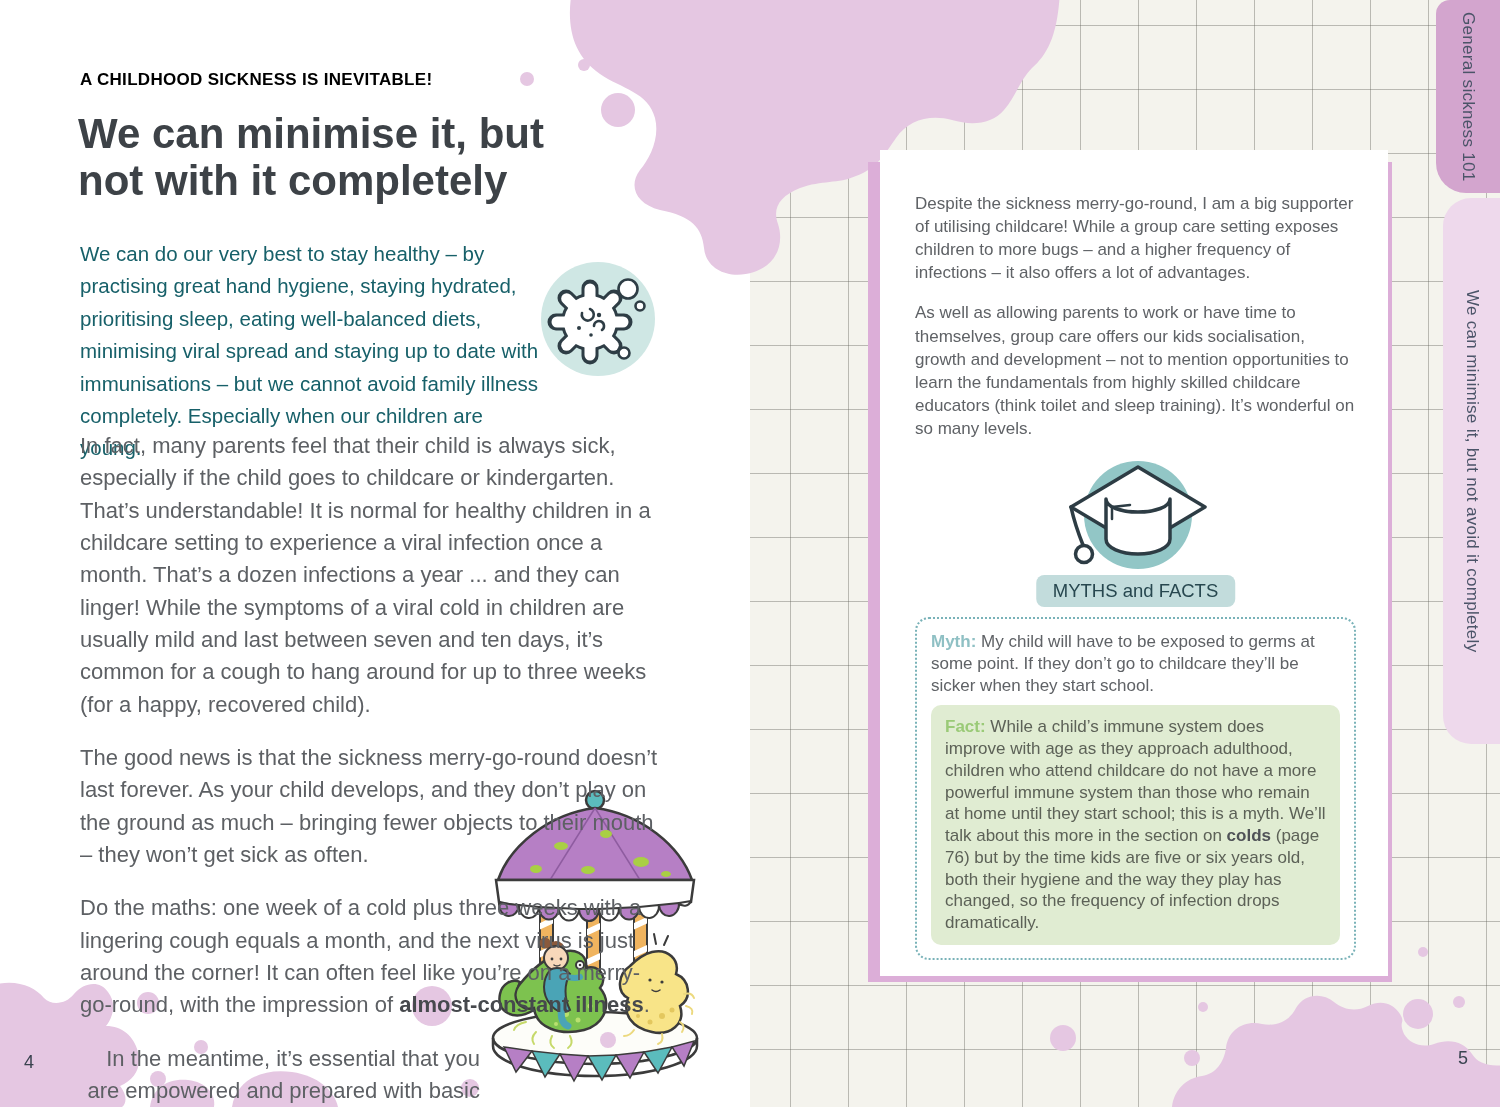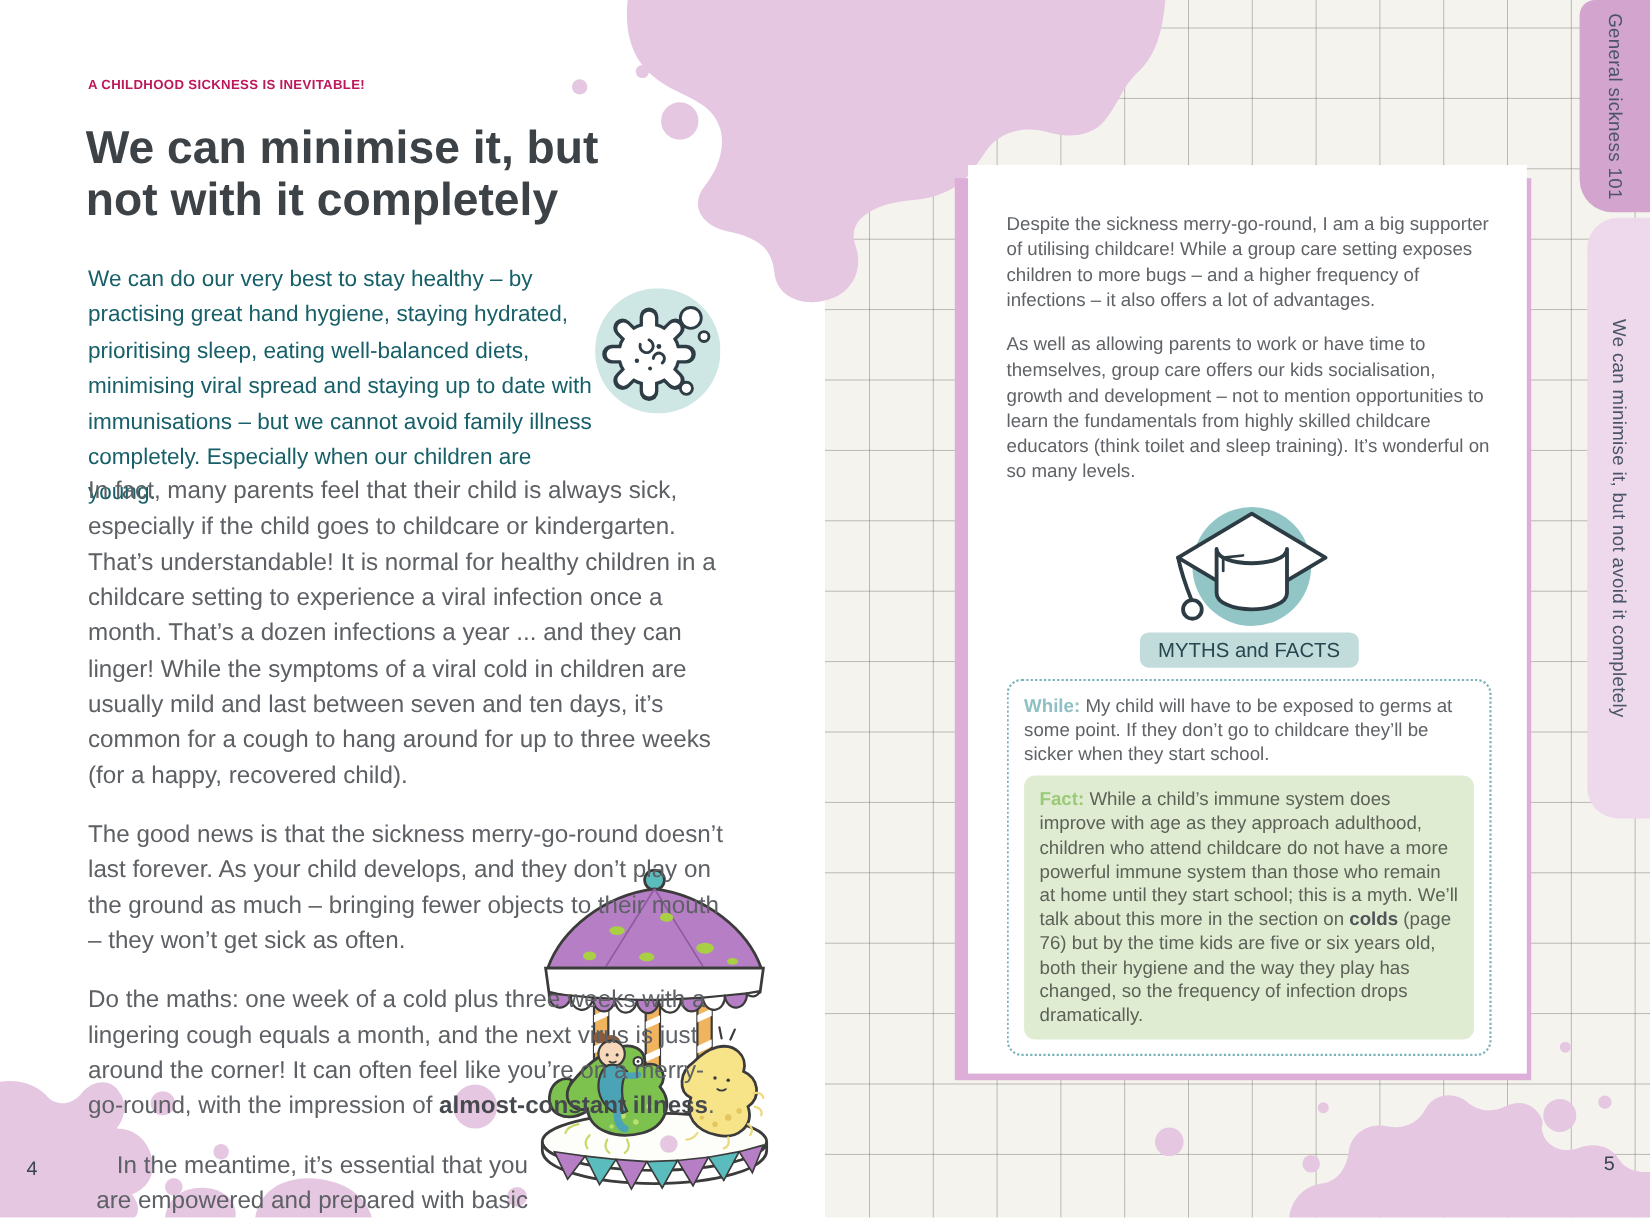--- a/index.html
+++ b/index.html
@@ -3,21 +3,21 @@
 <meta charset="utf-8">
 <style>
   html,body{margin:0;padding:0;}
   .spread{position:relative;width:1500px;height:1107px;background:#ffffff;overflow:hidden;
           font-family:"Liberation Sans",sans-serif;}
   .right-bg{position:absolute;left:750px;top:0;width:750px;height:1107px;background-color:#f4f3ed;
     background-image:linear-gradient(to right, rgba(104,104,96,.42) 1px, transparent 1px),
                      linear-gradient(to bottom, rgba(104,104,96,.42) 1px, transparent 1px);
     background-size:58px 64px;background-position:40px 25px;}
   .splats{position:absolute;left:0;top:0;z-index:2;pointer-events:none;}
-  .eyebrow{position:absolute;left:80px;top:70px;font-size:12px;font-weight:700;color:#be185d;
+  .eyebrow{position:absolute;left:80px;top:70px;font-size:17px;font-weight:700;color:#000000;
            letter-spacing:.3px;z-index:3;}
   .h1{position:absolute;left:78px;top:110px;font-size:42px;line-height:1.13;font-weight:700;
       color:#3d4247;z-index:3;}
   .h1 span{display:block;}
   .intro{position:absolute;left:80px;top:238px;width:462px;font-size:20.5px;line-height:1.58;
          font-weight:400;color:#176069;z-index:3;}
   .germ-badge{position:absolute;left:541px;top:262px;width:114px;height:114px;z-index:1;}
   .body-copy{position:absolute;left:80px;top:430px;width:580px;font-size:22px;line-height:1.47;
              color:#5d6064;z-index:3;}
   .body-copy p{margin:0 0 21px 0;}
@@ -301,21 +301,21 @@
         <path d="M23,50 C26,64 31,78 35,88" fill="none" stroke="#2d3c44" stroke-width="3.5" stroke-linecap="round"></path>
         <circle cx="36" cy="97" r="8.5" fill="#ffffff" stroke="#2d3c44" stroke-width="3.5"></circle>
         <path d="M58,42 L58,82 C58,91 73,97 90,97 C107,97 122,91 122,82 L122,42
                  C122,50 107,55 90,55 C73,55 58,50 58,42 Z" fill="#ffffff" stroke="#2d3c44" stroke-width="3.5" stroke-linejoin="round"></path>
         <path d="M64,50 L64,62 M64,50 L82,48" fill="none" stroke="#2d3c44" stroke-width="2.5" stroke-linecap="round"></path>
       </svg>
       <div class="mf-pill">MYTHS and FACTS</div>
     </div>
 
     <div class="myth-box">
-      <span class="myth-label">While:</span><span> My child will have to be exposed to germs at some point. If they don’t go to childcare they’ll be sicker when they start school.</span>
+      <span class="myth-label">Myth:</span><span> My child will have to be exposed to germs at some point. If they don’t go to childcare they’ll be sicker when they start school.</span>
       <div class="fact-box">
         <span class="fact-label">Fact:</span><span> While a child’s immune system does improve with age as they approach adulthood, children who attend childcare do not have a more powerful immune system than those who remain at home until they start school; this is a myth. We’ll talk about this more in the section on </span><span class="fact-bold">colds</span><span> (page 76) but by the time kids are five or six years old, both their hygiene and the way they play has changed, so the frequency of infection drops dramatically.</span>
       </div>
     </div>
   </div>
 
   <div class="pagenum pagenum-right">5</div>
 
 </div>
 

